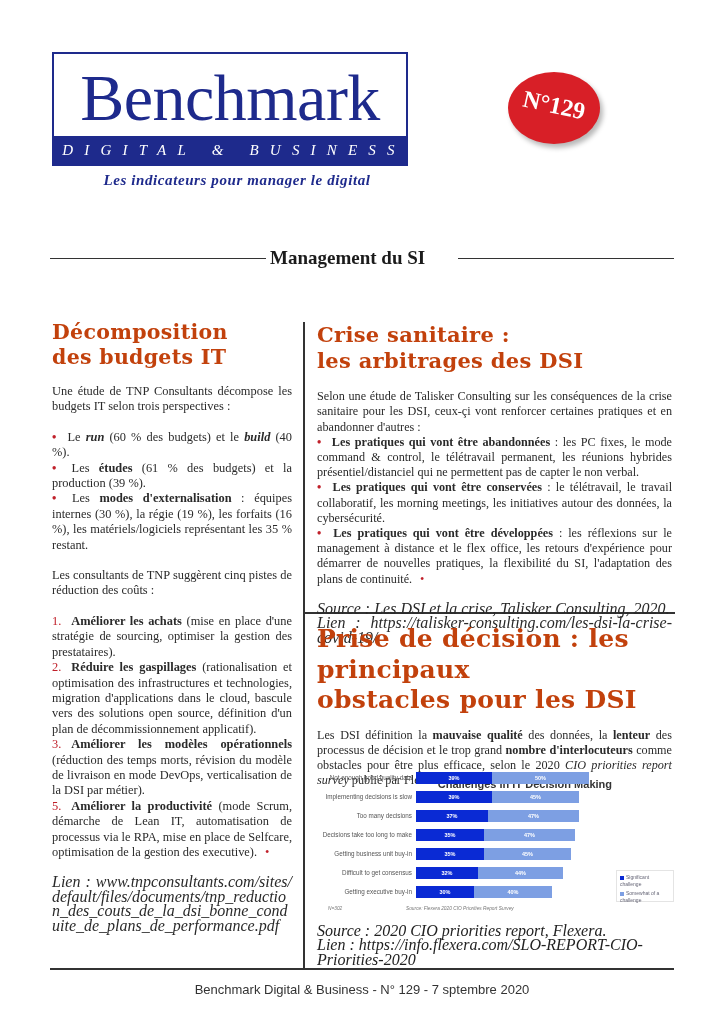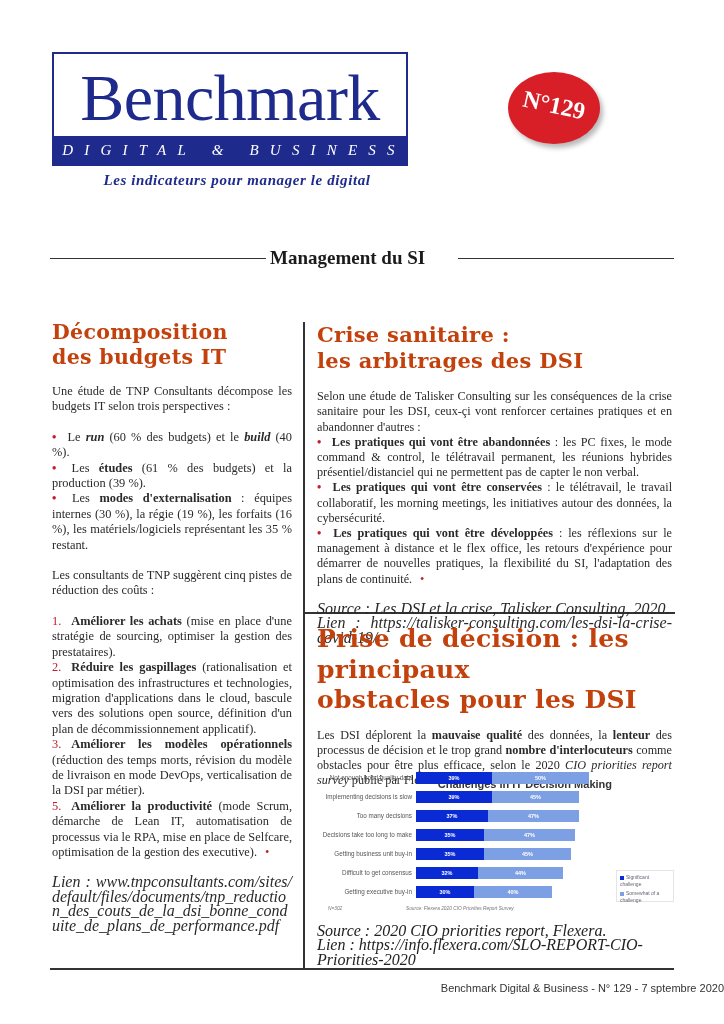--- a/index.html
+++ b/index.html
@@ -54,21 +54,21 @@
   .chart .bars { position: absolute; left: 98px; top: 0; height: 12px; display: flex; }
   .chart .seg { height: 12px; font-size: 5.5px; color: #fff; font-weight: bold; text-align: center; line-height: 12px; }
   .chart .s1 { background: #0a2ad4; }
   .chart .s2 { background: #7d9fe3; }
   .chart .legend { position: absolute; left: 298px; top: 120px; width: 58px; height: 32px; border: 1px solid #e4e4e4; font-size: 5px; color: #667; padding: 3px; line-height: 6.5px; }
   .chart .legend .sw { display: inline-block; width: 4px; height: 4px; margin-right: 2px; vertical-align: middle; }
   .chart .foot { position: absolute; top: 156px; font-size: 4.8px; color: #777; font-style: italic; }
 
   .right3 { position: absolute; left: 317px; top: 924px; width: 355px; font-size: 12px; line-height: 14.8px; }
 
-  .footer { position: absolute; left: 0; right: 0; top: 982px; text-align: right; font-family: "Liberation Sans", sans-serif; font-size: 11px; color: #333; }
+  .footer { position: absolute; left: 0; right: 0; top: 982px; text-align: center; font-family: "Liberation Sans", sans-serif; font-size: 13px; color: #333; }
 </style>
 </head>
 <body>
 
 <div class="masthead">
   <div class="brand">Benchmark</div>
   <div class="band">DIGITAL &amp; BUSINESS</div>
 </div>
 <div class="tagline">Les indicateurs pour manager le digital</div>
 <div class="badge">
@@ -118,21 +118,21 @@
   <div class="gap"></div>
   <p class="src">Source : Les DSI et la crise, Talisker Consulting, 2020.</p>
   <p class="src">Lien : https://talisker-consulting.com/les-dsi-la-crise-covid-19/</p>
 </div>
 
 <div class="right2">
   <h2>
     <span>Prise de décision : les principaux</span><br>
     <span>obstacles pour les DSI</span>
   </h2>
-  <p><span>Les DSI déplorent la </span><b>mauvaise qualité</b><span> des données, la </span><b>lenteur</b><span> des processus de décision et le trop grand </span><b>nombre d'interlocuteurs</b><span> comme obstacles pour être plus efficace, selon le 2020 </span><i>CIO priorities report survey</i><span> publié par Flexera.</span><span class="endmark">•</span></p>
+  <p><span>Les DSI définition la </span><b>mauvaise qualité</b><span> des données, la </span><b>lenteur</b><span> des processus de décision et le trop grand </span><b>nombre d'interlocuteurs</b><span> comme obstacles pour être plus efficace, selon le 2020 </span><i>CIO priorities report survey</i><span> publié par Flexera.</span><span class="endmark">•</span></p>
 </div>
 
 <div class="chart">
   <div class="ctitle">Challenges in IT Decision Making</div>
 
   <div class="row" style="top:22px;">
     <div class="lbl">Not enough good quality data</div>
     <div class="bars">
         <div class="seg s1" style="width:76px">39%</div>
         <div class="seg s2" style="width:97px">50%</div>

